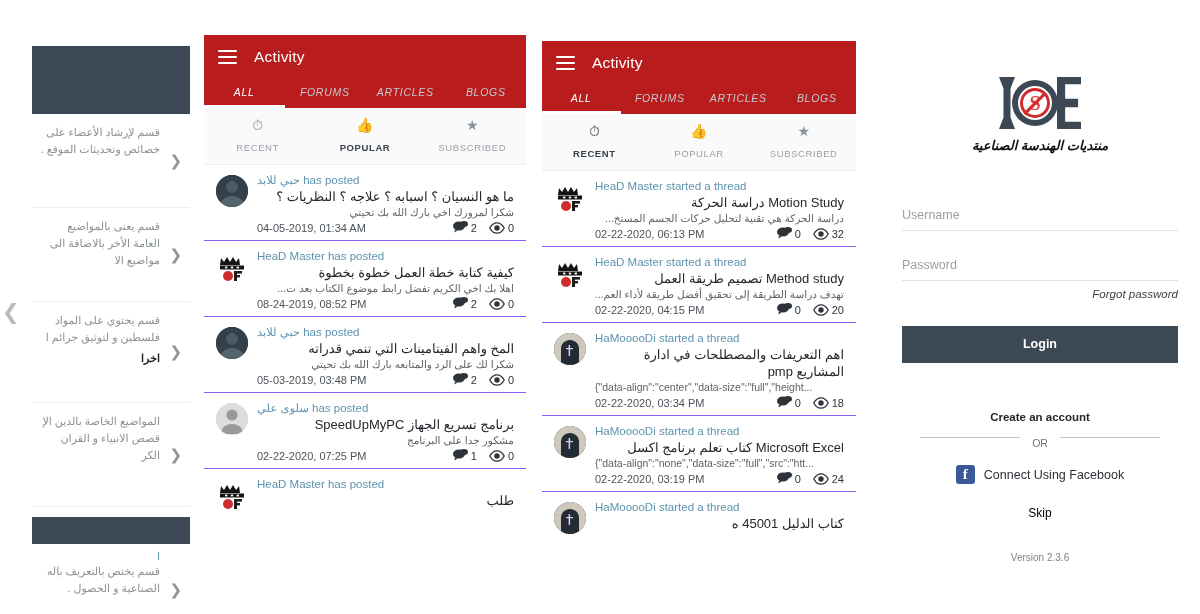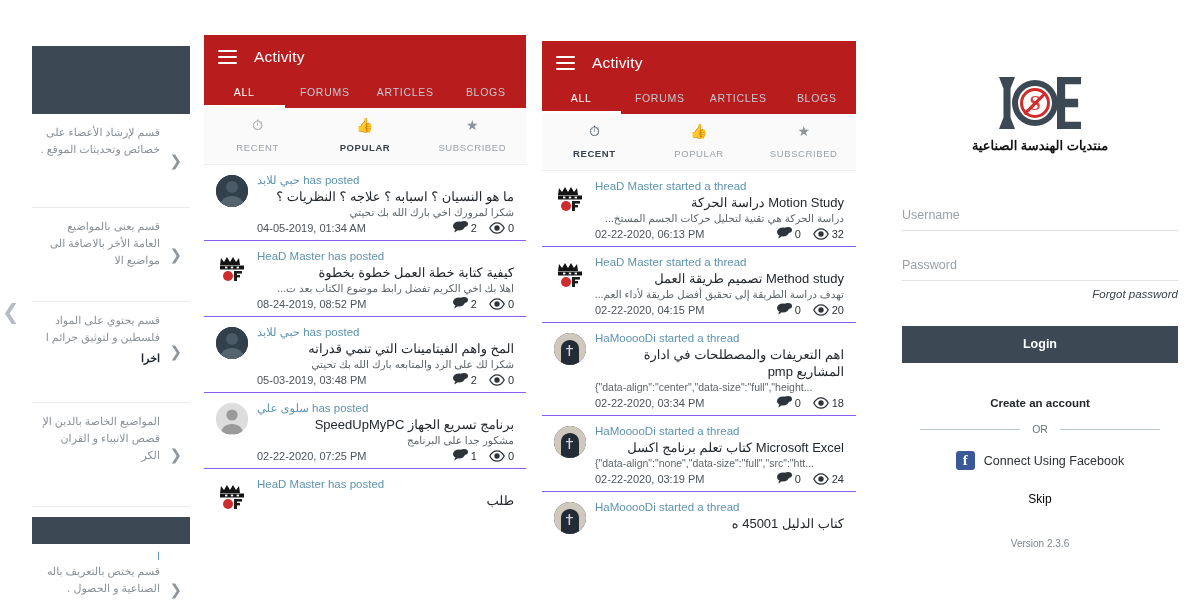--- a/index.html
+++ b/index.html
@@ -16,21 +16,21 @@
 
   .appbar { background: #b91c1c; color: #fff; position: relative; }
   .appbar-top { display: flex; align-items: center; height: 44px; padding-left: 14px; }
   .hamburger { width: 19px; height: 14px; display: flex; flex-direction: column;
                justify-content: space-between; margin-right: 17px; flex: none; }
   .hamburger i { display:block; height: 2.4px; background: #fff; border-radius: 1px; }
   .appbar-title { font-size: 15.5px; color: #fff; letter-spacing: .2px; }
 
   .tabs { display: flex; height: 29px; }
   .tab { flex: 1; text-align: center; font-size: 10.5px; letter-spacing: .7px;
-         color: #c3cbd3; line-height: 27px; position: relative; }
+         color: #c3cbd3; line-height: 27px; position: relative; font-style: italic; }
   .tab.sel { color: #ffffff; }
   .tab.sel:after { content:""; position:absolute; left:0; right:0; bottom:0;
                    height: 2.6px; background: #ffffff; }
 
   .subtabs { display: flex; background: #fafafa; border-bottom: 1px solid #eceff1; }
   .subtab { flex:1; text-align:center; padding: 9px 0 9px; }
   .subtab .sicon { display:block; height: 16px; line-height: 16px; font-size: 14px;
                    color: #8b949c; margin-bottom: 4px; }
   .subtab .slabel { font-size: 9.5px; letter-spacing: .6px; color: #9aa2aa; }
   .subtab.sel .sicon { color: #4a545e; }
@@ -87,34 +87,34 @@
   .logo-o-in:after { content:""; position:absolute; width: 30px; height: 3px;
             background: #d22b2b; transform: rotate(-45deg); }
   .logo-s { font-family: "Liberation Serif", serif; font-weight: bold; font-size: 20px;
             color: #e04040; line-height: 1; }
   .logo-e { width: 24px; height: 52px; background:#3c4854; margin-left: 2px;
             clip-path: polygon(0 0,100% 0,100% 14%,34% 14%,34% 42%,88% 42%,88% 58%,34% 58%,34% 86%,100% 86%,100% 100%,0 100%); }
   .logo-text { margin-left: 10px; text-align: left; font-family: "Liberation Serif", serif;
                font-weight: bold; color: #1a1a1a; }
   .logo-text div { font-size: 18px; line-height: 23px; letter-spacing: .2px; }
   .logo-ar { margin-top: 5px; font-size: 13px; color: #131313; font-weight: bold;
-             direction: rtl; text-align: center; }
+             direction: rtl; text-align: center; font-style: italic; }
 
   .field { margin: 0 22px; border-bottom: 1px solid #e3e3e3; padding: 12px 0 7px; }
   .field input { border: 0; outline: 0; width: 100%; font-size: 12.5px; color: #8e959a;
                  background: transparent; font-family: "Liberation Sans", sans-serif; }
   .field input::placeholder { color: #9aa0a5; }
   .forgot { text-align: right; margin: 7px 22px 0; font-size: 11.5px; font-style: italic;
             color: #3a4149; }
   .login-btn { margin: 26px 22px 0; background: #3c4854; color:#fff; text-align:center;
                height: 37px; line-height: 37px; font-size: 12.5px; font-weight: bold;
                border:0; width: calc(100% - 44px); cursor:pointer;
                font-family:"Liberation Sans", sans-serif; }
-  .create { text-align:center; margin-top: 34px; font-size: 11.5px; font-weight: bold; color:#21272c; }
-  .or-row { display:flex; align-items:center; margin: 14px 40px 0; }
+  .create { text-align:center; margin-top: 48px; font-size: 11.5px; font-weight: bold; color:#21272c; }
+  .or-row { display:flex; margin: 14px 40px 0; }
   .or-line { flex:1; height:1px; background:#b9c7cc; }
   .or-text { margin: 0 12px; font-size: 10.5px; color:#6c757b; }
   .fb-row { display:flex; align-items:center; justify-content:center; margin-top: 16px; }
   .fb-icon { width: 19px; height: 19px; border-radius: 3px; background:#3b5998; color:#fff;
              font-family:"Liberation Serif", serif; font-weight:bold; font-size: 15px;
              text-align:center; line-height: 19px; margin-right: 9px; }
   .fb-label { font-size: 12.5px; color:#2b3137; }
   .skip { text-align:center; margin-top: 22px; font-size: 12px; color:#000000; }
   .version { text-align:center; margin-top: 32px; font-size: 10px; color:#7c848a; }
 </style>

